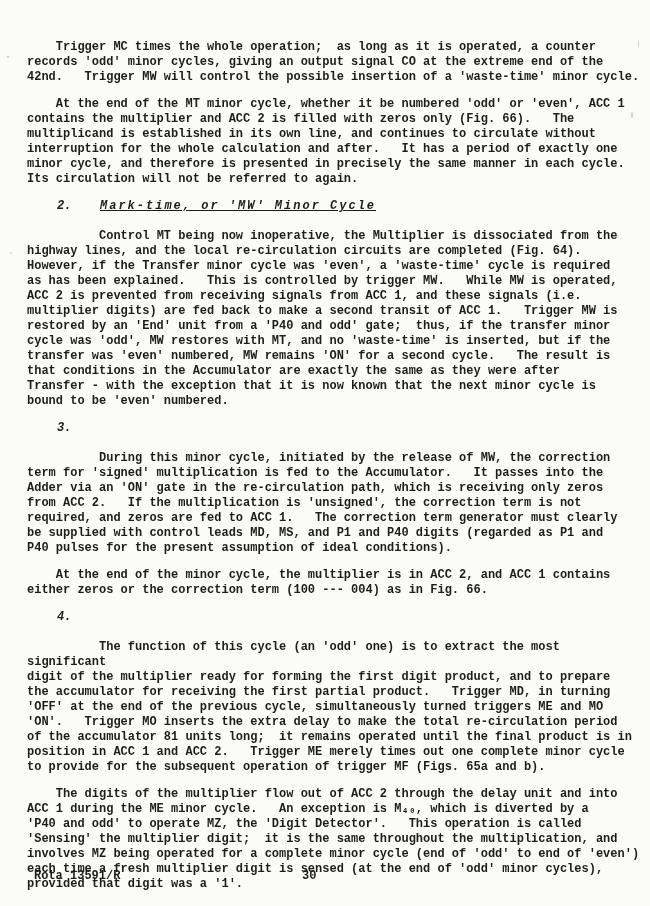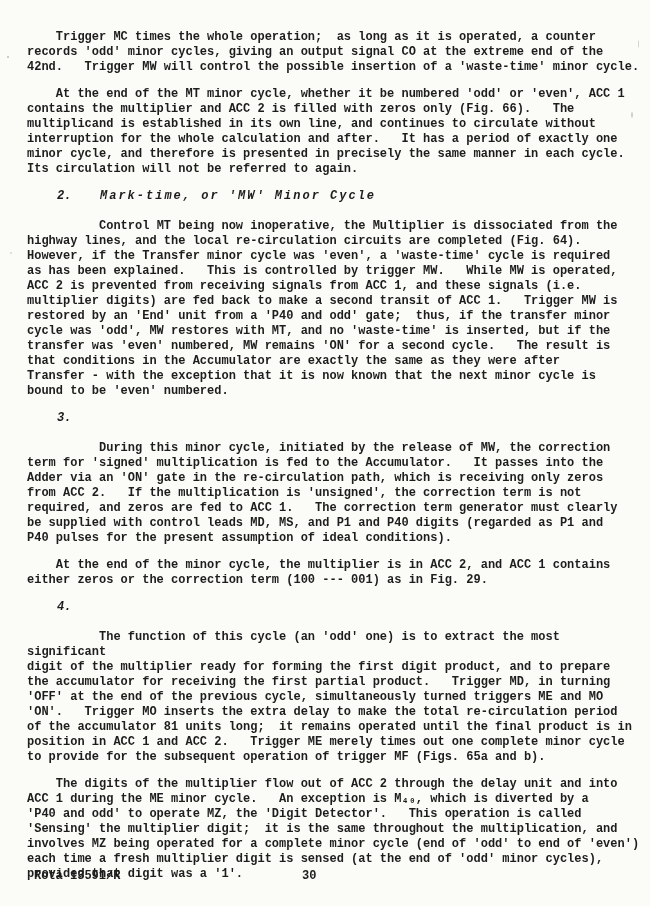--- a/index.html
+++ b/index.html
@@ -6,39 +6,39 @@
   body {
     width: 650px; height: 906px;
     background: #f6f6f3;
     font-family: "Liberation Mono", "DejaVu Sans Mono", monospace;
   }
   .page {
     position: relative;
     width: 650px; height: 906px;
     box-sizing: border-box;
     background: #fbfbf8;
-    padding: 30px 10px 0 27px;
+    padding: 40px 10px 0 27px;
     overflow: hidden;
     color: #1d1d1d;
     font-size: 12px;
     line-height: 15px;
     font-weight: 700;
   }
   .para {
     white-space: pre-wrap;
     margin: 0 0 12px 0;
   }
   .heading {
     display: flex;
     margin: 3px 0 15px 0;
     padding-left: 30px;
     font-style: italic;
   }
   .heading .num { flex: 0 0 43px; }
-  .heading .title { letter-spacing: 2px; }
+  .heading .title { letter-spacing: 2px; text-decoration: underline; }
   .footer {
     position: absolute;
     left: 27px; top: 869px; right: 15px;
     font-size: 12px;
     margin-left: 7px;
   }
   .footer .page-number {
     position: absolute; left: 268px; top: 0;
   }
   .speck { position: absolute; background: #8a8a84; opacity: 0.55; border-radius: 50%; }
@@ -94,21 +94,21 @@
 
     <div class="para">          During this minor cycle, initiated by the release of MW, the correction
 term for 'signed' multiplication is fed to the Accumulator.   It passes into the
 Adder via an 'ON' gate in the re-circulation path, which is receiving only zeros
 from ACC 2.   If the multiplication is 'unsigned', the correction term is not
 required, and zeros are fed to ACC 1.   The correction term generator must clearly
 be supplied with control leads MD, MS, and P1 and P40 digits (regarded as P1 and
 P40 pulses for the present assumption of ideal conditions).</div>
 
     <div class="para">    At the end of the minor cycle, the multiplier is in ACC 2, and ACC 1 contains
-either zeros or the correction term (100 --- 001) as in Fig. 29.</div>
+either zeros or the correction term (100 --- 004) as in Fig. 66.</div>
 
     <div class="heading">
       <span class="num">4.</span>
     </div>
 
     <div class="para">          The function of this cycle (an 'odd' one) is to extract the most significant
 digit of the multiplier ready for forming the first digit product, and to prepare
 the accumulator for receiving the first partial product.   Trigger MD, in turning
 'OFF' at the end of the previous cycle, simultaneously turned triggers ME and MO
 'ON'.   Trigger MO inserts the extra delay to make the total re-circulation period

